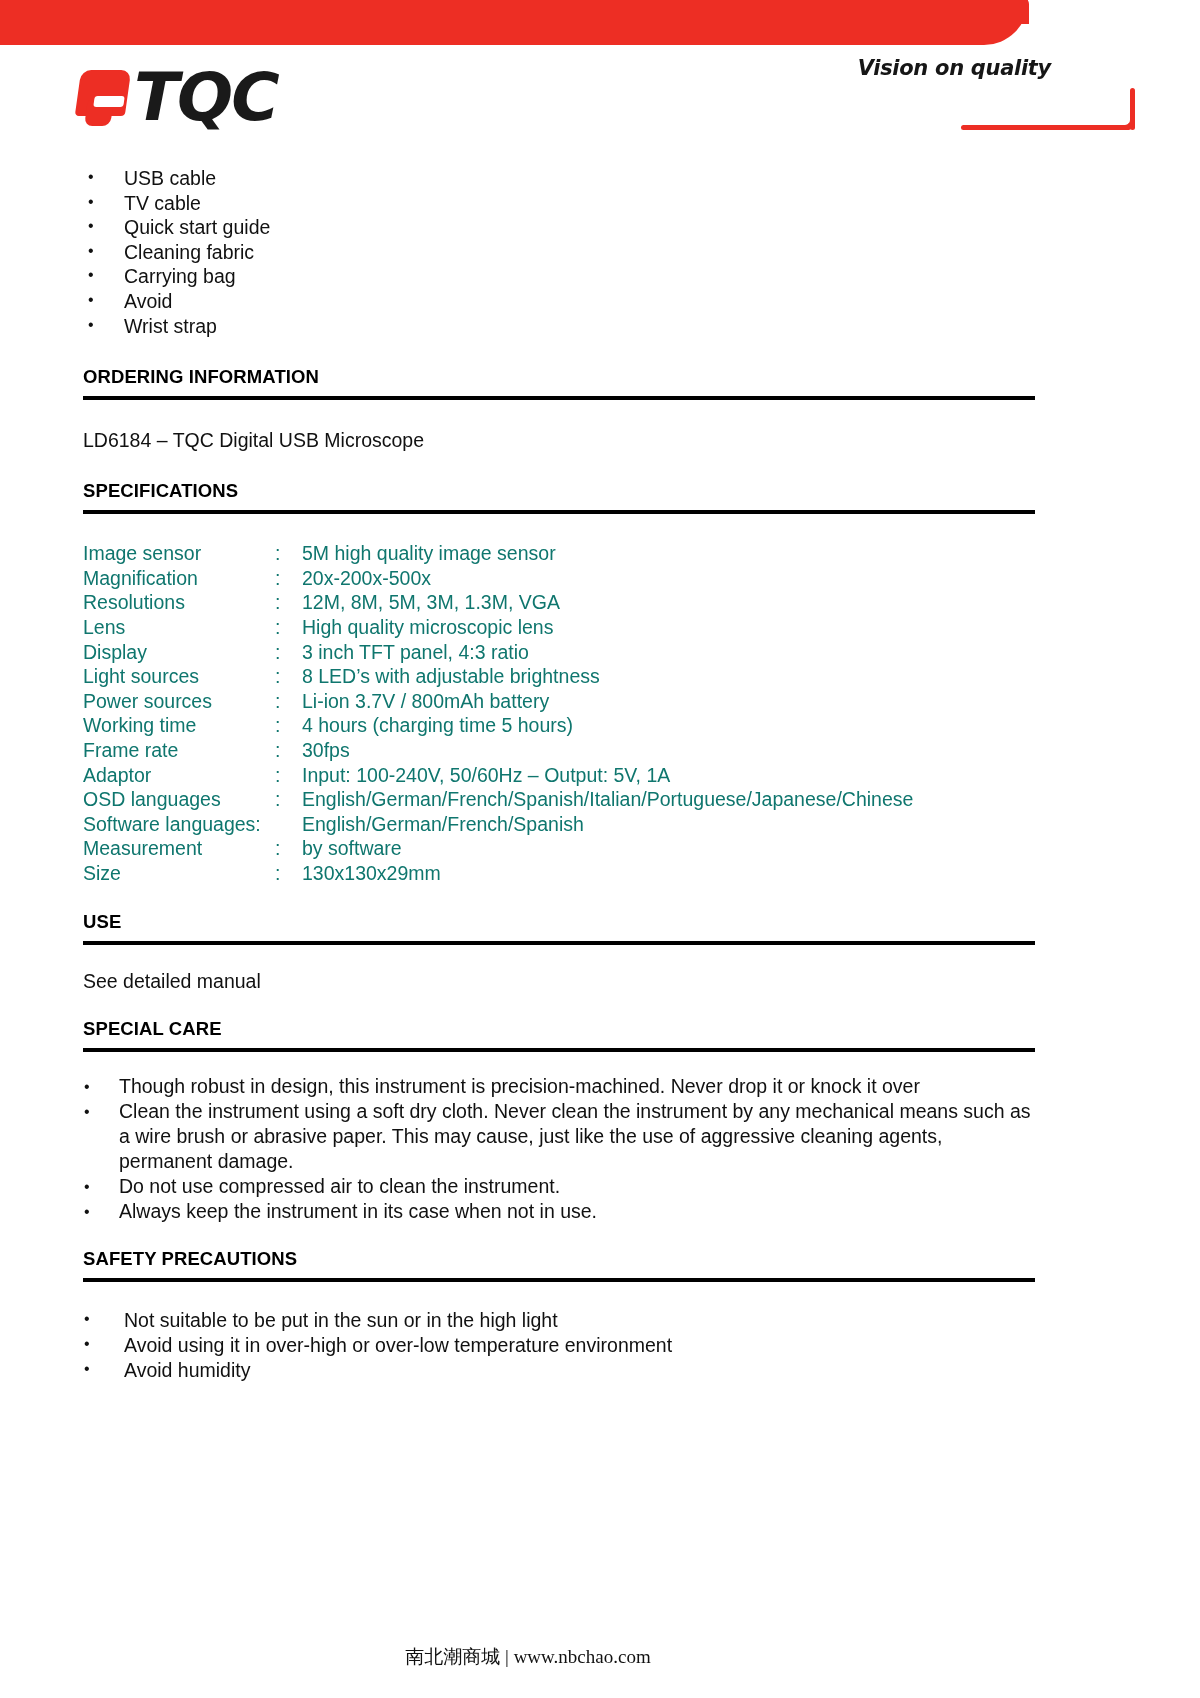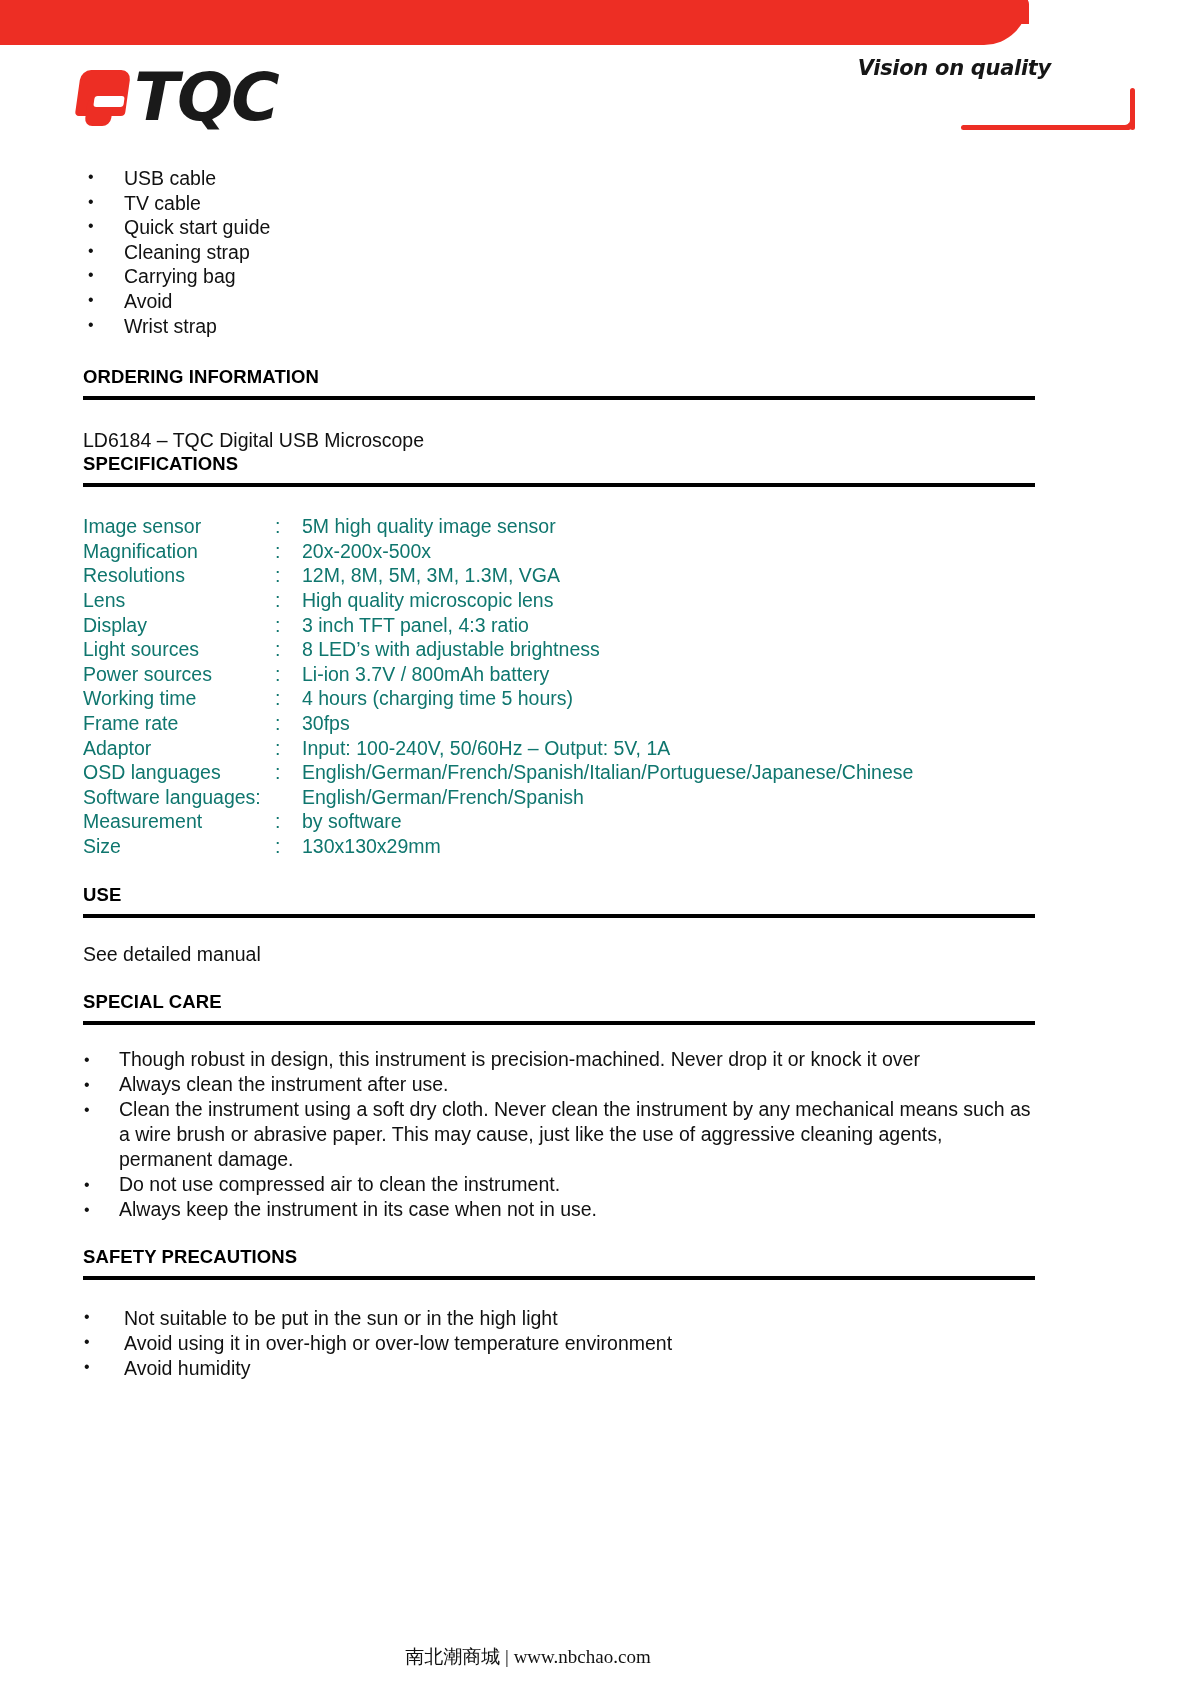--- a/index.html
+++ b/index.html
@@ -261,33 +261,33 @@
     </div>
   </div>
 </div>
 
 <div class="content">
 
   <ul class="bullets" id="accessories-list">
       <li>USB cable</li>
       <li>TV cable</li>
       <li>Quick start guide</li>
-      <li>Cleaning strap</li>
+      <li>Cleaning fabric</li>
       <li>Carrying bag</li>
       <li>Avoid</li>
       <li>Wrist strap</li>
     </ul>
 
   <div class="sec-wrap" style="margin-top:28px;">
     <div class="sec-head">ORDERING INFORMATION</div>
     <div class="sec-rule"></div>
   </div>
   <div class="para" style="margin-top:28px;">LD6184 – TQC Digital USB Microscope</div>
 
-  <div class="sec-wrap" style="">
+  <div class="sec-wrap" style="margin-top:27px;">
     <div class="sec-head">SPECIFICATIONS</div>
     <div class="sec-rule"></div>
   </div>
   <table class="spec" style="margin-top:27px;">
     <tbody id="spec-body">
         <tr>
           <td class="spec-label">Image sensor</td>
           <td class="spec-colon">:</td>
           <td class="spec-value">5M high quality image sensor</td>
         </tr>
@@ -364,21 +364,20 @@
     <div class="sec-rule"></div>
   </div>
   <div class="para" style="margin-top:24px;">See detailed manual</div>
 
   <div class="sec-wrap" style="margin-top:24px;">
     <div class="sec-head">SPECIAL CARE</div>
     <div class="sec-rule"></div>
   </div>
   <ul class="bullets wide" id="special-care-list" style="margin-top:22px;">
       <li>Though robust in design, this instrument is precision-machined. Never drop it or knock it over</li>
-      <li>Always clean the instrument after use.</li>
       <li>Clean the instrument using a soft dry cloth. Never clean the instrument by any mechanical means such as a wire brush or abrasive paper. This may cause, just like the use of aggressive cleaning agents, permanent damage.</li>
       <li>Do not use compressed air to clean the instrument.</li>
       <li>Always keep the instrument in its case when not in use.</li>
     </ul>
 
   <div class="sec-wrap" style="margin-top:24px;">
     <div class="sec-head">SAFETY PRECAUTIONS</div>
     <div class="sec-rule"></div>
   </div>
   <ul class="bullets indent" id="safety-list" style="margin-top:26px;">

